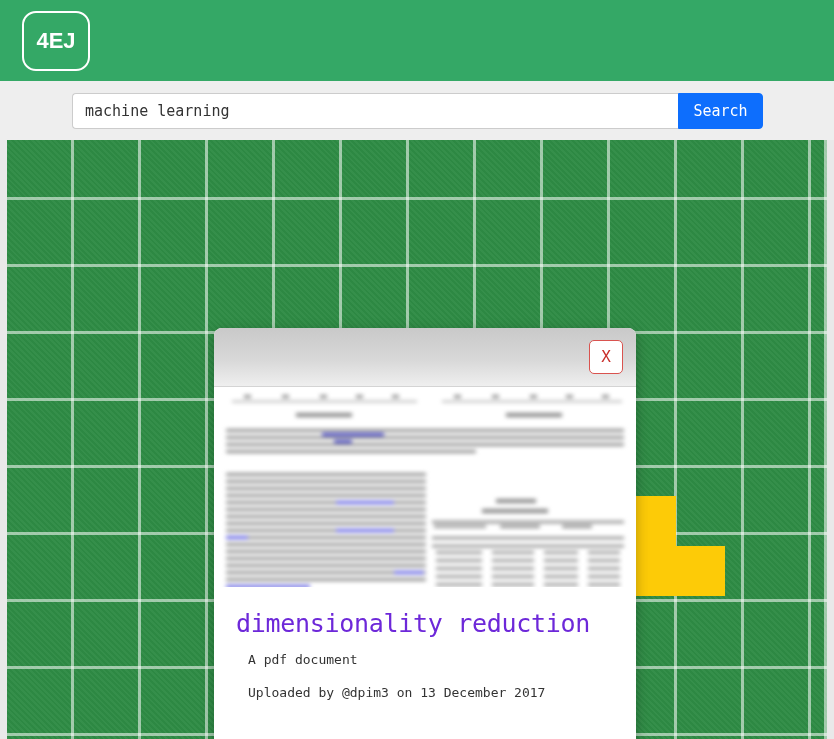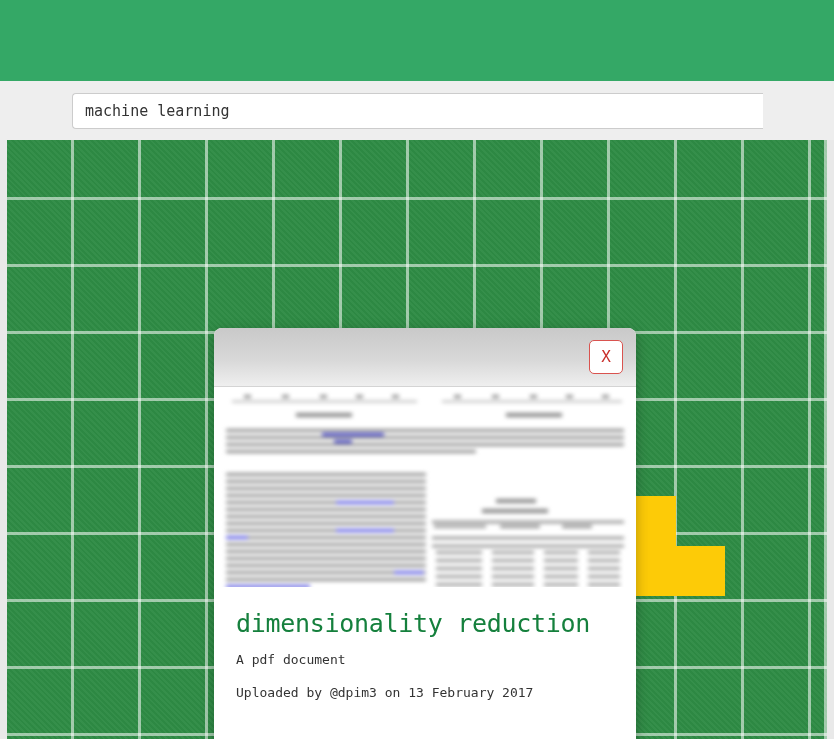--- a/index.html
+++ b/index.html
@@ -208,41 +208,43 @@
     background: #6f6f6f;
   }
 
   
   .modal-body {
     padding: 22px 22px 0 22px;
   }
   .doc-title {
     font-family: "DejaVu Sans Mono", monospace;
     font-size: 25px;
-    color: #15803d;
+    color: #6d28d9;
     margin: 0 0 14px 0;
     font-weight: normal;
     letter-spacing: -0.3px;
   }
   .doc-meta {
     font-family: "DejaVu Sans Mono", monospace;
     font-size: 13px;
     color: #333333;
-    margin: 0 0 18px 0;
+    margin: 0 0 18px 12px;
   }
 </style>
 </head>
 <body>
 
 <div class="navbar">
+  <a class="brand" href="#">4EJ</a>
 </div>
 
 <div class="searchbar-wrap">
   <div class="search-group">
     <input class="search-input" type="text" value="machine learning" style="">
+    <button class="search-btn">Search</button>
   </div>
 </div>
 
 <div class="board">
   <div class="tile-yellow-a"></div>
   <div class="tile-yellow-b"></div>
 
   <div class="modal">
 
     <div class="modal-header">
@@ -342,18 +344,18 @@
           <div class="pv-trow"></div>
             <div class="pv-trow"></div>
 
         </div>
       </div>
     </div>
 
     <div class="modal-body">
       <h2 class="doc-title">dimensionality reduction</h2>
       <p class="doc-meta">A pdf document</p>
-      <p class="doc-meta">Uploaded by @dpim3 on 13 February 2017</p>
+      <p class="doc-meta">Uploaded by @dpim3 on 13 December 2017</p>
 
     </div>
 
   </div>
 </div>
 
 </body></html>

